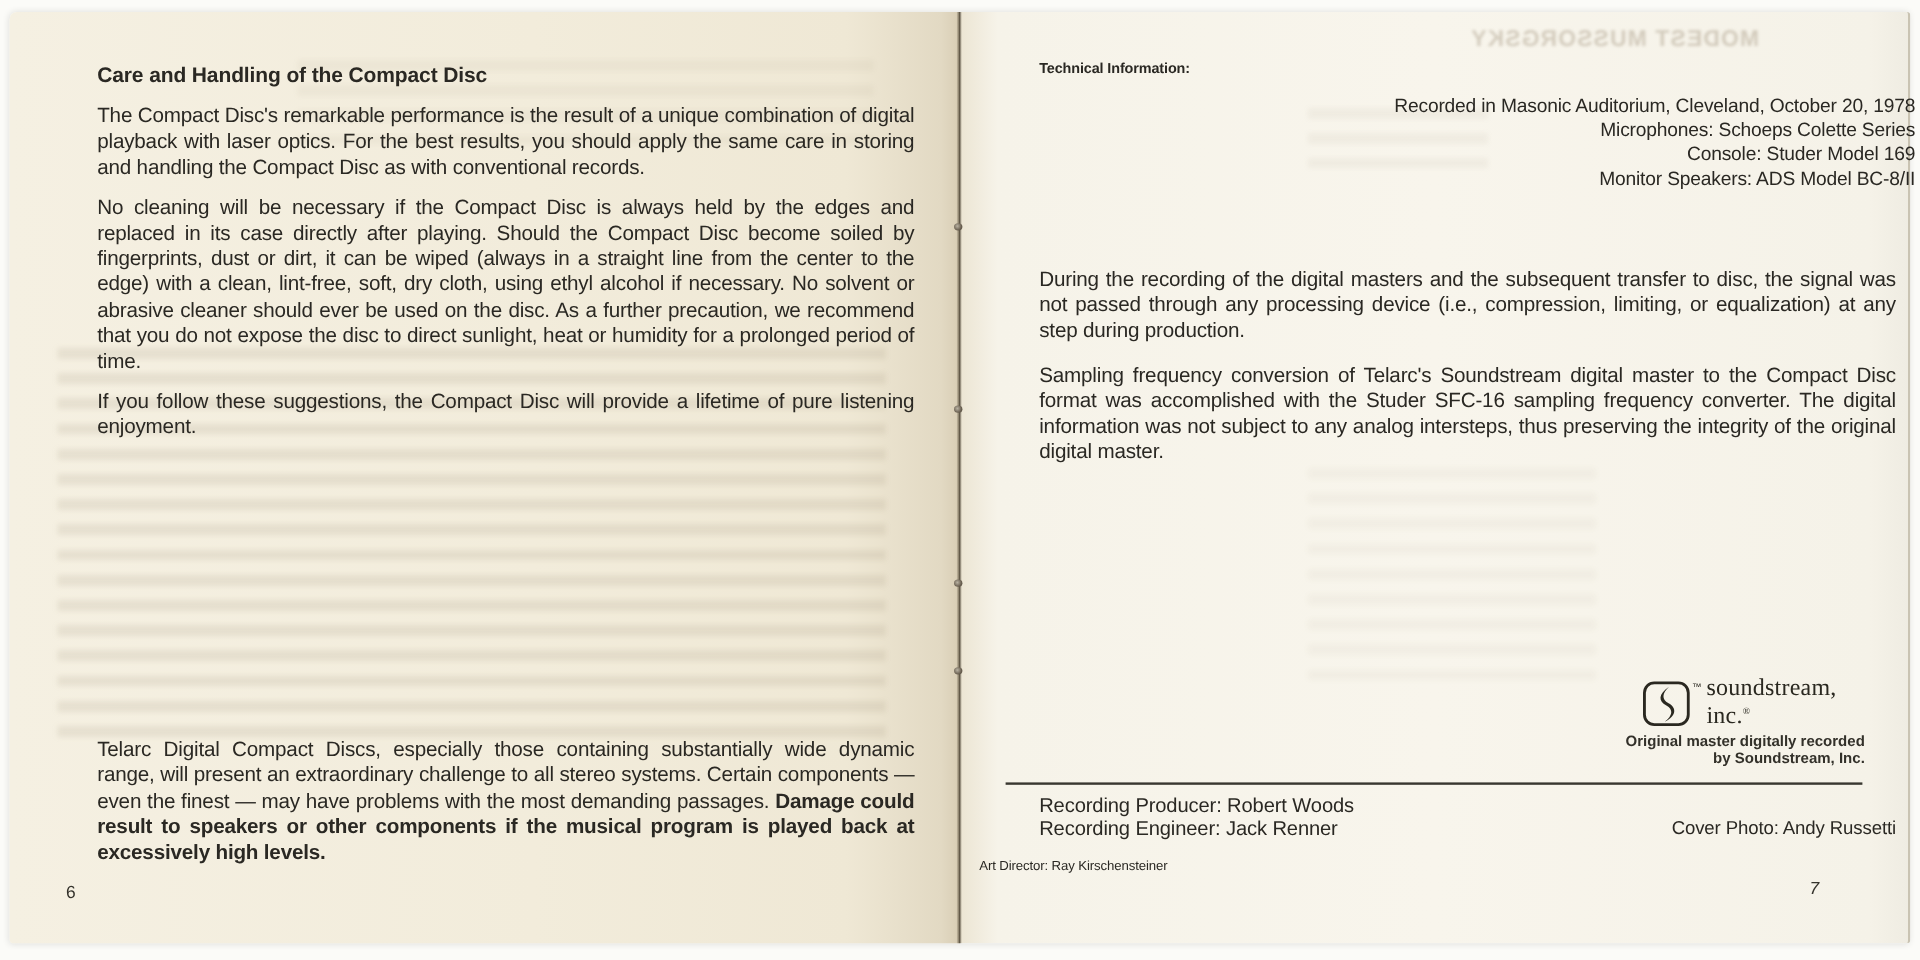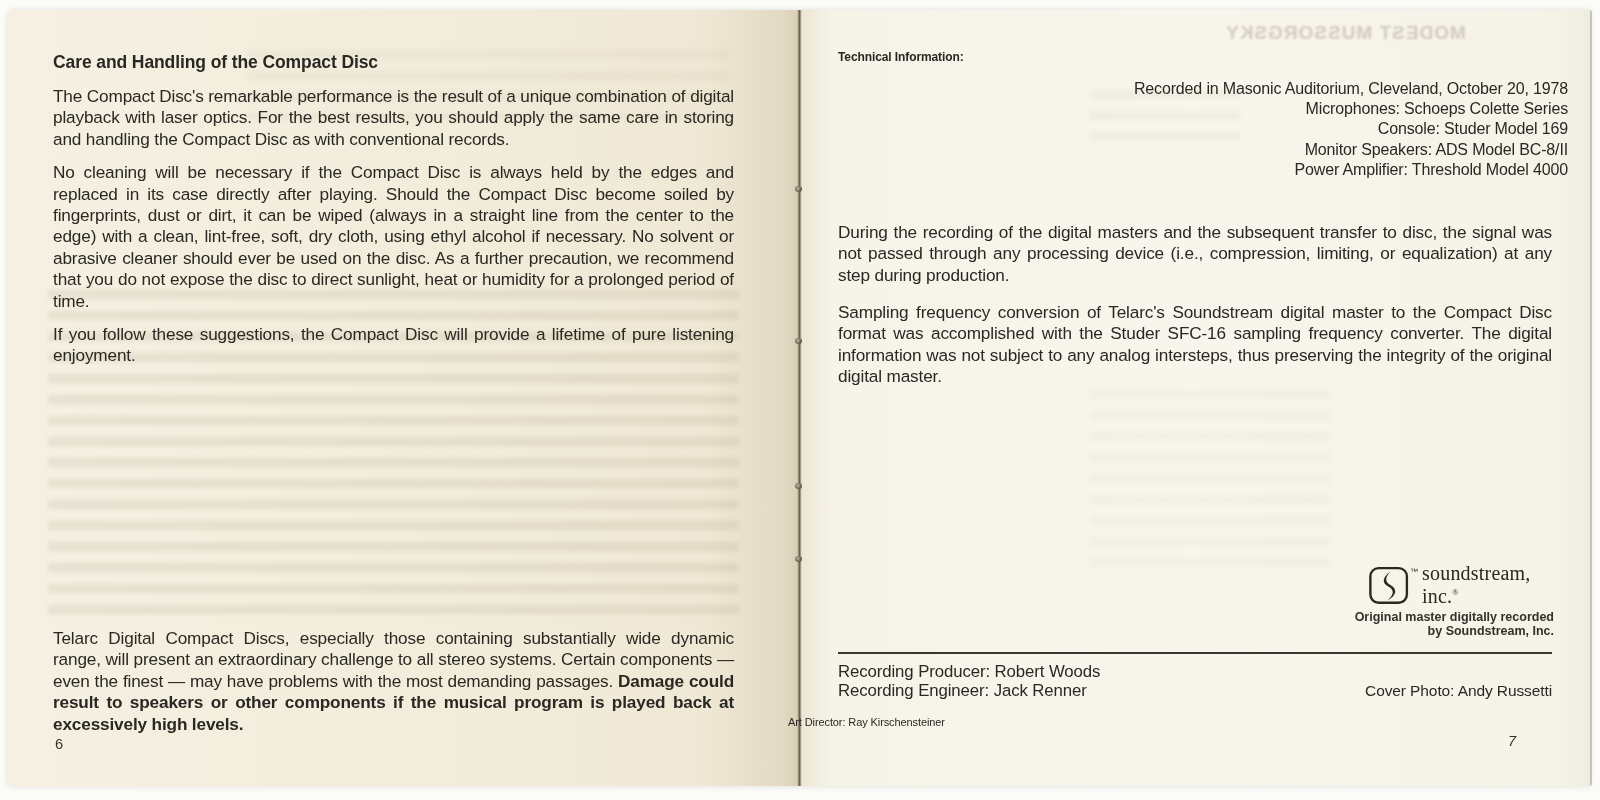--- a/index.html
+++ b/index.html
@@ -47,28 +47,28 @@
   .ghost-text{
     position:absolute;
     transform:scaleX(-1);
     color:rgba(152,138,112,0.38);
     font-weight:bold;font-size:19px;letter-spacing:1px;
     filter:blur(1.2px);
     white-space:nowrap;
   }
 
   
-  .ink{color:#2a2823;}
+  .ink{color:#2a2823;margin-left:28px;}
   .lp-content{position:absolute;left:53px;top:52px;width:681px;}
   .lp-title{font-size:17.5px;font-weight:bold;letter-spacing:-0.1px;margin:0 0 13px 0;}
   .body-par{
     font-size:17.2px;line-height:21.4px;letter-spacing:-0.15px;
     text-align:justify;margin:0 0 12px 0;
   }
-  .lp-warning{position:absolute;left:53px;top:628px;width:681px;}
+  .lp-warning{position:absolute;left:53px;top:614px;width:681px;}
   .page-num{position:absolute;font-size:14.5px;color:#35332c;}
 
   .rp-heading{position:absolute;left:838px;top:50px;font-size:12px;font-weight:bold;letter-spacing:-0.1px;}
   .rp-tech{position:absolute;left:854px;top:79px;width:714px;font-size:16px;line-height:20.2px;letter-spacing:-0.15px;text-align:right;}
   .rp-par1{position:absolute;left:838px;top:222px;width:714px;}
   .rp-par2{position:absolute;left:838px;top:302px;width:714px;}
 
   
   .ss-block{position:absolute;left:1330px;top:563px;width:224px;}
   .ss-row{display:flex;align-items:flex-end;justify-content:flex-start;padding-left:38px;}
@@ -122,21 +122,20 @@
 
   <div class="page-num" style="left:55px;top:736px;">6</div>
 
   <div class="rp-heading ink">Technical Information:</div>
 
   <div class="rp-tech ink">
     <div>Recorded in Masonic Auditorium, Cleveland, October 20, 1978</div>
     <div>Microphones: Schoeps Colette Series</div>
     <div>Console: Studer Model 169</div>
     <div>Monitor Speakers: ADS Model BC-8/II</div>
-    <div>Power Amplifier: Threshold Model 4000</div>
   </div>
 
   <div class="rp-par1 ink">
     <p class="body-par" style="margin:0;">During the recording of the digital masters and the subsequent transfer to disc, the signal was not passed through any processing device (i.e., compression, limiting, or equalization) at any step during production.</p>
   </div>
   <div class="rp-par2 ink">
     <p class="body-par" style="margin:0;">Sampling frequency conversion of Telarc's Soundstream digital master to the Compact Disc format was accomplished with the Studer SFC-16 sampling frequency converter. The digital information was not subject to any analog intersteps, thus preserving the integrity of the original digital master.</p>
   </div>
 
   <div class="ss-block">

